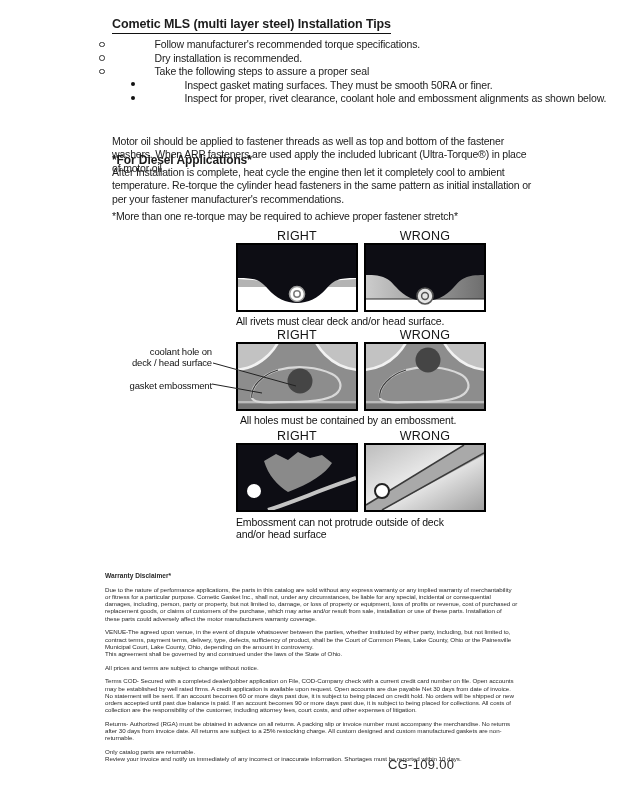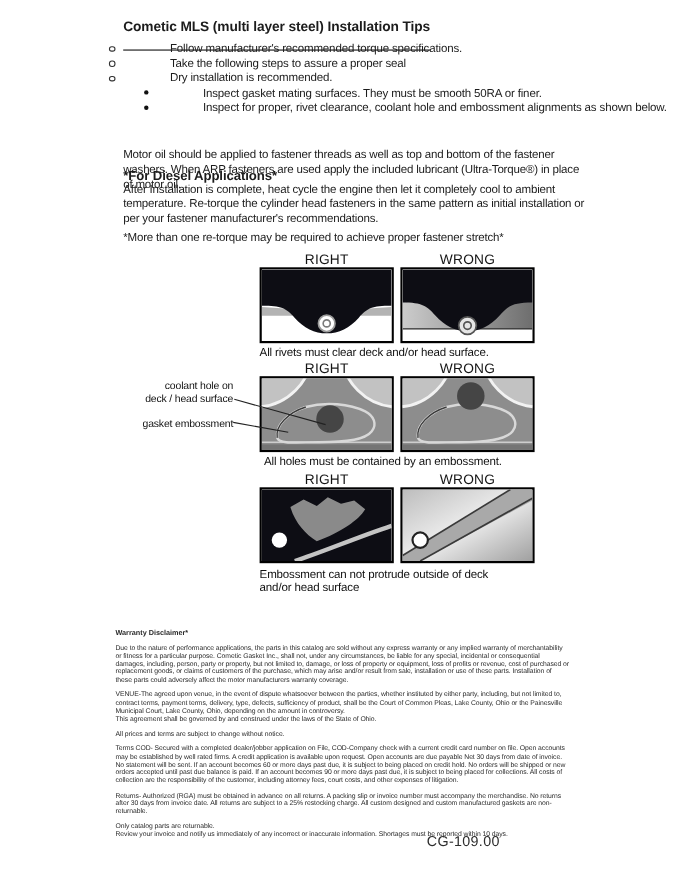--- a/index.html
+++ b/index.html
@@ -3,21 +3,21 @@
 <meta charset="utf-8">
 <style>
   html,body { margin:0; padding:0; background:#ffffff; }
   .page {
     position:relative; width:618px; height:800px; background:#ffffff;
     font-family:"Liberation Sans", sans-serif; color:#1c1c1c; overflow:hidden;
   }
   .title {
     position:absolute; left:112px; top:17px;
     font-size:12.5px; font-weight:bold; letter-spacing:-0.1px;
-    border-bottom:1.3px solid #111; padding-bottom:14px;
+    border-bottom:1.3px solid #111; padding-bottom:2px;
   }
   .bullets { position:absolute; left:99px; top:39px; font-size:10.5px; letter-spacing:-0.15px; }
   .b-row { display:flex; align-items:flex-start; margin-bottom:3px; line-height:10.5px;gap:46px; }
   .b-row.sub { margin-left:32px; margin-bottom:3px; }
   .odot { flex:0 0 auto; width:3.5px; height:3.5px; border:1px solid #333; border-radius:50%; margin:2.5px 4px 0 0; }
   .fdot { flex:0 0 auto; width:4px; height:4px; background:#111; border-radius:50%; margin:2.8px 3.5px 0 0; }
   .diesel-head { position:absolute; left:112px; top:117px; font-size:12px; font-weight:bold; letter-spacing:-0.1px;margin-top:36px; }
   .body-p { position:absolute; left:112px; width:424px; font-size:10.5px; line-height:13.4px; letter-spacing:-0.18px; }
   .p1 { top:135px; }
   .p2 { top:166px; }
@@ -40,25 +40,25 @@
 
   <div class="title">Cometic MLS (multi layer steel) Installation Tips</div>
 
   <div class="bullets">
     <div class="b-row">
       <span class="odot"></span>
       <span>Follow manufacturer's recommended torque specifications.</span>
     </div>
     <div class="b-row">
       <span class="odot"></span>
-      <span>Take the following steps to assure a proper seal</span>
+      <span>Dry installation is recommended.</span>
     </div>
     <div class="b-row">
       <span class="odot"></span>
-      <span>Dry installation is recommended.</span>
+      <span>Take the following steps to assure a proper seal</span>
     </div>
     <div class="b-row sub">
       <span class="fdot"></span>
       <span>Inspect gasket mating surfaces.  They must be smooth 50RA or finer.</span>
     </div>
     <div class="b-row sub">
       <span class="fdot"></span>
       <span>Inspect for proper, rivet clearance, coolant hole and embossment alignments as shown below.</span>
     </div>
   </div>

